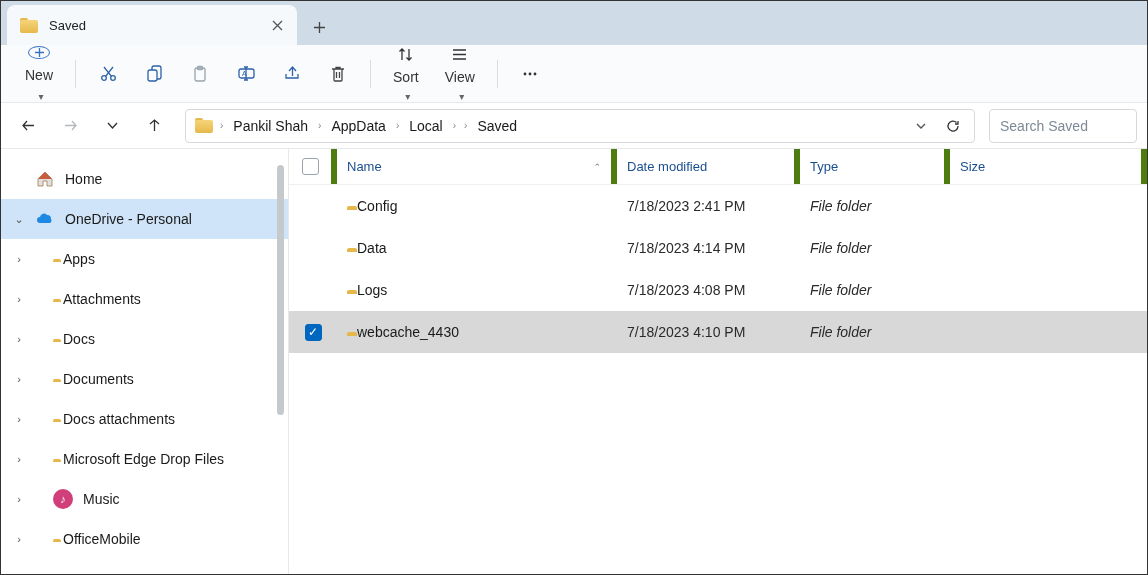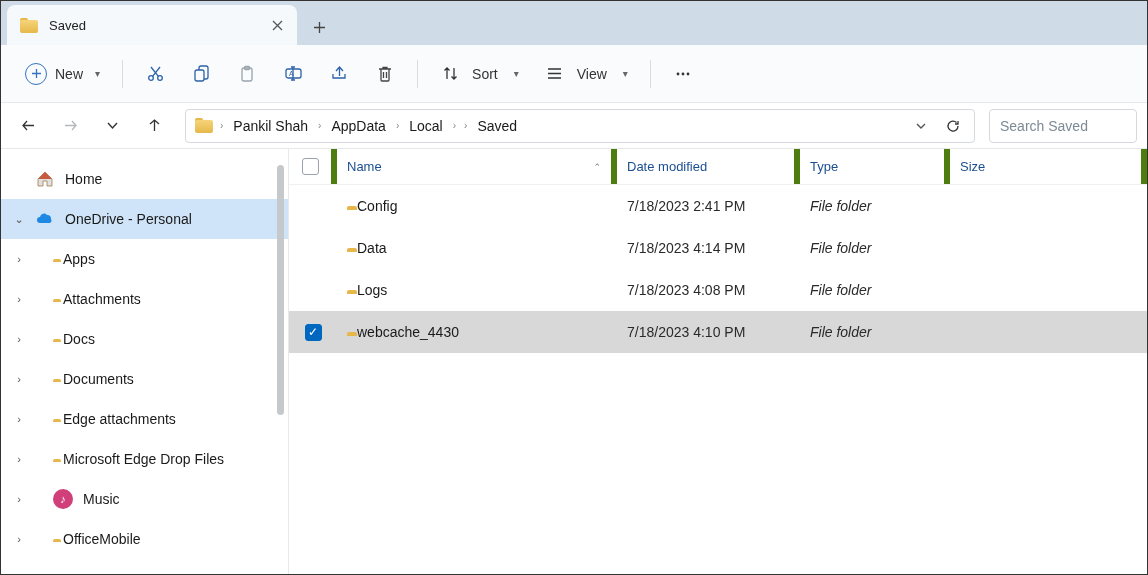--- a/index.html
+++ b/index.html
@@ -7,26 +7,26 @@
 
 
 .tabbar { height: 44px; background: #cfdbe6; display: flex; align-items: flex-end; }
 .tab { height: 40px; width: 290px; background: #f5f9fc; border-radius: 8px 8px 0 0; display: flex; align-items: center; padding: 0 12px; margin-left: 6px; gap: 10px; }
 .tab .title { flex: 1; font-size: 13px; color: #222; }
 .tab .close { width: 16px; height: 16px; display:flex; align-items:center; justify-content:center; color:#555; cursor:pointer; }
 .newtab { width: 36px; height: 36px; display:flex; align-items:center; justify-content:center; color:#444; cursor:pointer; margin-left:4px; }
 
 
 .toolbar { height: 58px; background: #f9fbfd; border-bottom: 1px solid #e6e8ea; display:flex; align-items:center; padding: 0 14px; gap: 6px; }
-.tb-btn { height: 36px; display:flex; align-items:center; justify-content:center; padding: 0 10px; border-radius: 4px; cursor:pointer; color:#333; }
+.tb-btn { height: 36px; display:flex; align-items:center; justify-content:center; padding: 0 10px; border-radius: 4px; cursor:pointer; color:#333;flex-direction:column; }
 .tb-sep { width:1px; height:28px; background:#d9dde1; margin: 0 6px; }
 .new-btn { gap:8px; font-size:14px; }
 .new-btn .plus-circle { width:22px; height:22px; border:1.3px solid #3573c2; border-radius:50%; display:flex; align-items:center; justify-content:center; color:#3573c2; font-size:14px; }
 .chev { font-size:10px; color:#666; margin-left:4px; }
-.sortview { gap:12px; }
+.sortview { gap:6px; }
 
 
 .navrow { height: 46px; border-bottom: 1px solid #e6e8ea; display:flex; align-items:center; padding: 0 10px; gap: 8px; }
 .nav-ico { width:34px; height:34px; display:flex; align-items:center; justify-content:center; color:#555; cursor:pointer; border-radius:4px; }
 .nav-ico.disabled { color:#b5b8bb; cursor:default; }
 .addrbar { flex:1; height:34px; border:1px solid #d5d9dd; border-radius:4px; display:flex; align-items:center; padding: 0 8px; gap: 4px; margin: 0 6px; }
 .crumb { display:flex; align-items:center; gap:4px; cursor:pointer; padding: 2px 4px; border-radius:3px; color:#1a1a1a; }
 .crumb-sep { color:#888; font-size:10px; padding: 0 2px; }
 .addr-right { margin-left:auto; display:flex; gap:6px; }
 .searchbox { width:148px; height:34px; border:1px solid #d5d9dd; border-radius:4px; display:flex; align-items:center; padding:0 10px; color:#7d8a96; }
@@ -283,21 +283,21 @@
           <span>Docs</span>
         </div>
         <div class="side-item indent">
           <span class="exp">›</span>
           <span><span class="folder-ico-sm"></span></span>
           <span>Documents</span>
         </div>
         <div class="side-item indent">
           <span class="exp">›</span>
           <span><span class="folder-ico-sm"></span></span>
-          <span>Edge attachments</span>
+          <span>Docs attachments</span>
         </div>
         <div class="side-item indent">
           <span class="exp">›</span>
           <span><span class="folder-ico-sm"></span></span>
           <span>Microsoft Edge Drop Files</span>
         </div>
         <div class="side-item indent">
           <span class="exp">›</span>
           <span class="music-ico">♪</span>
           <span>Music</span>

